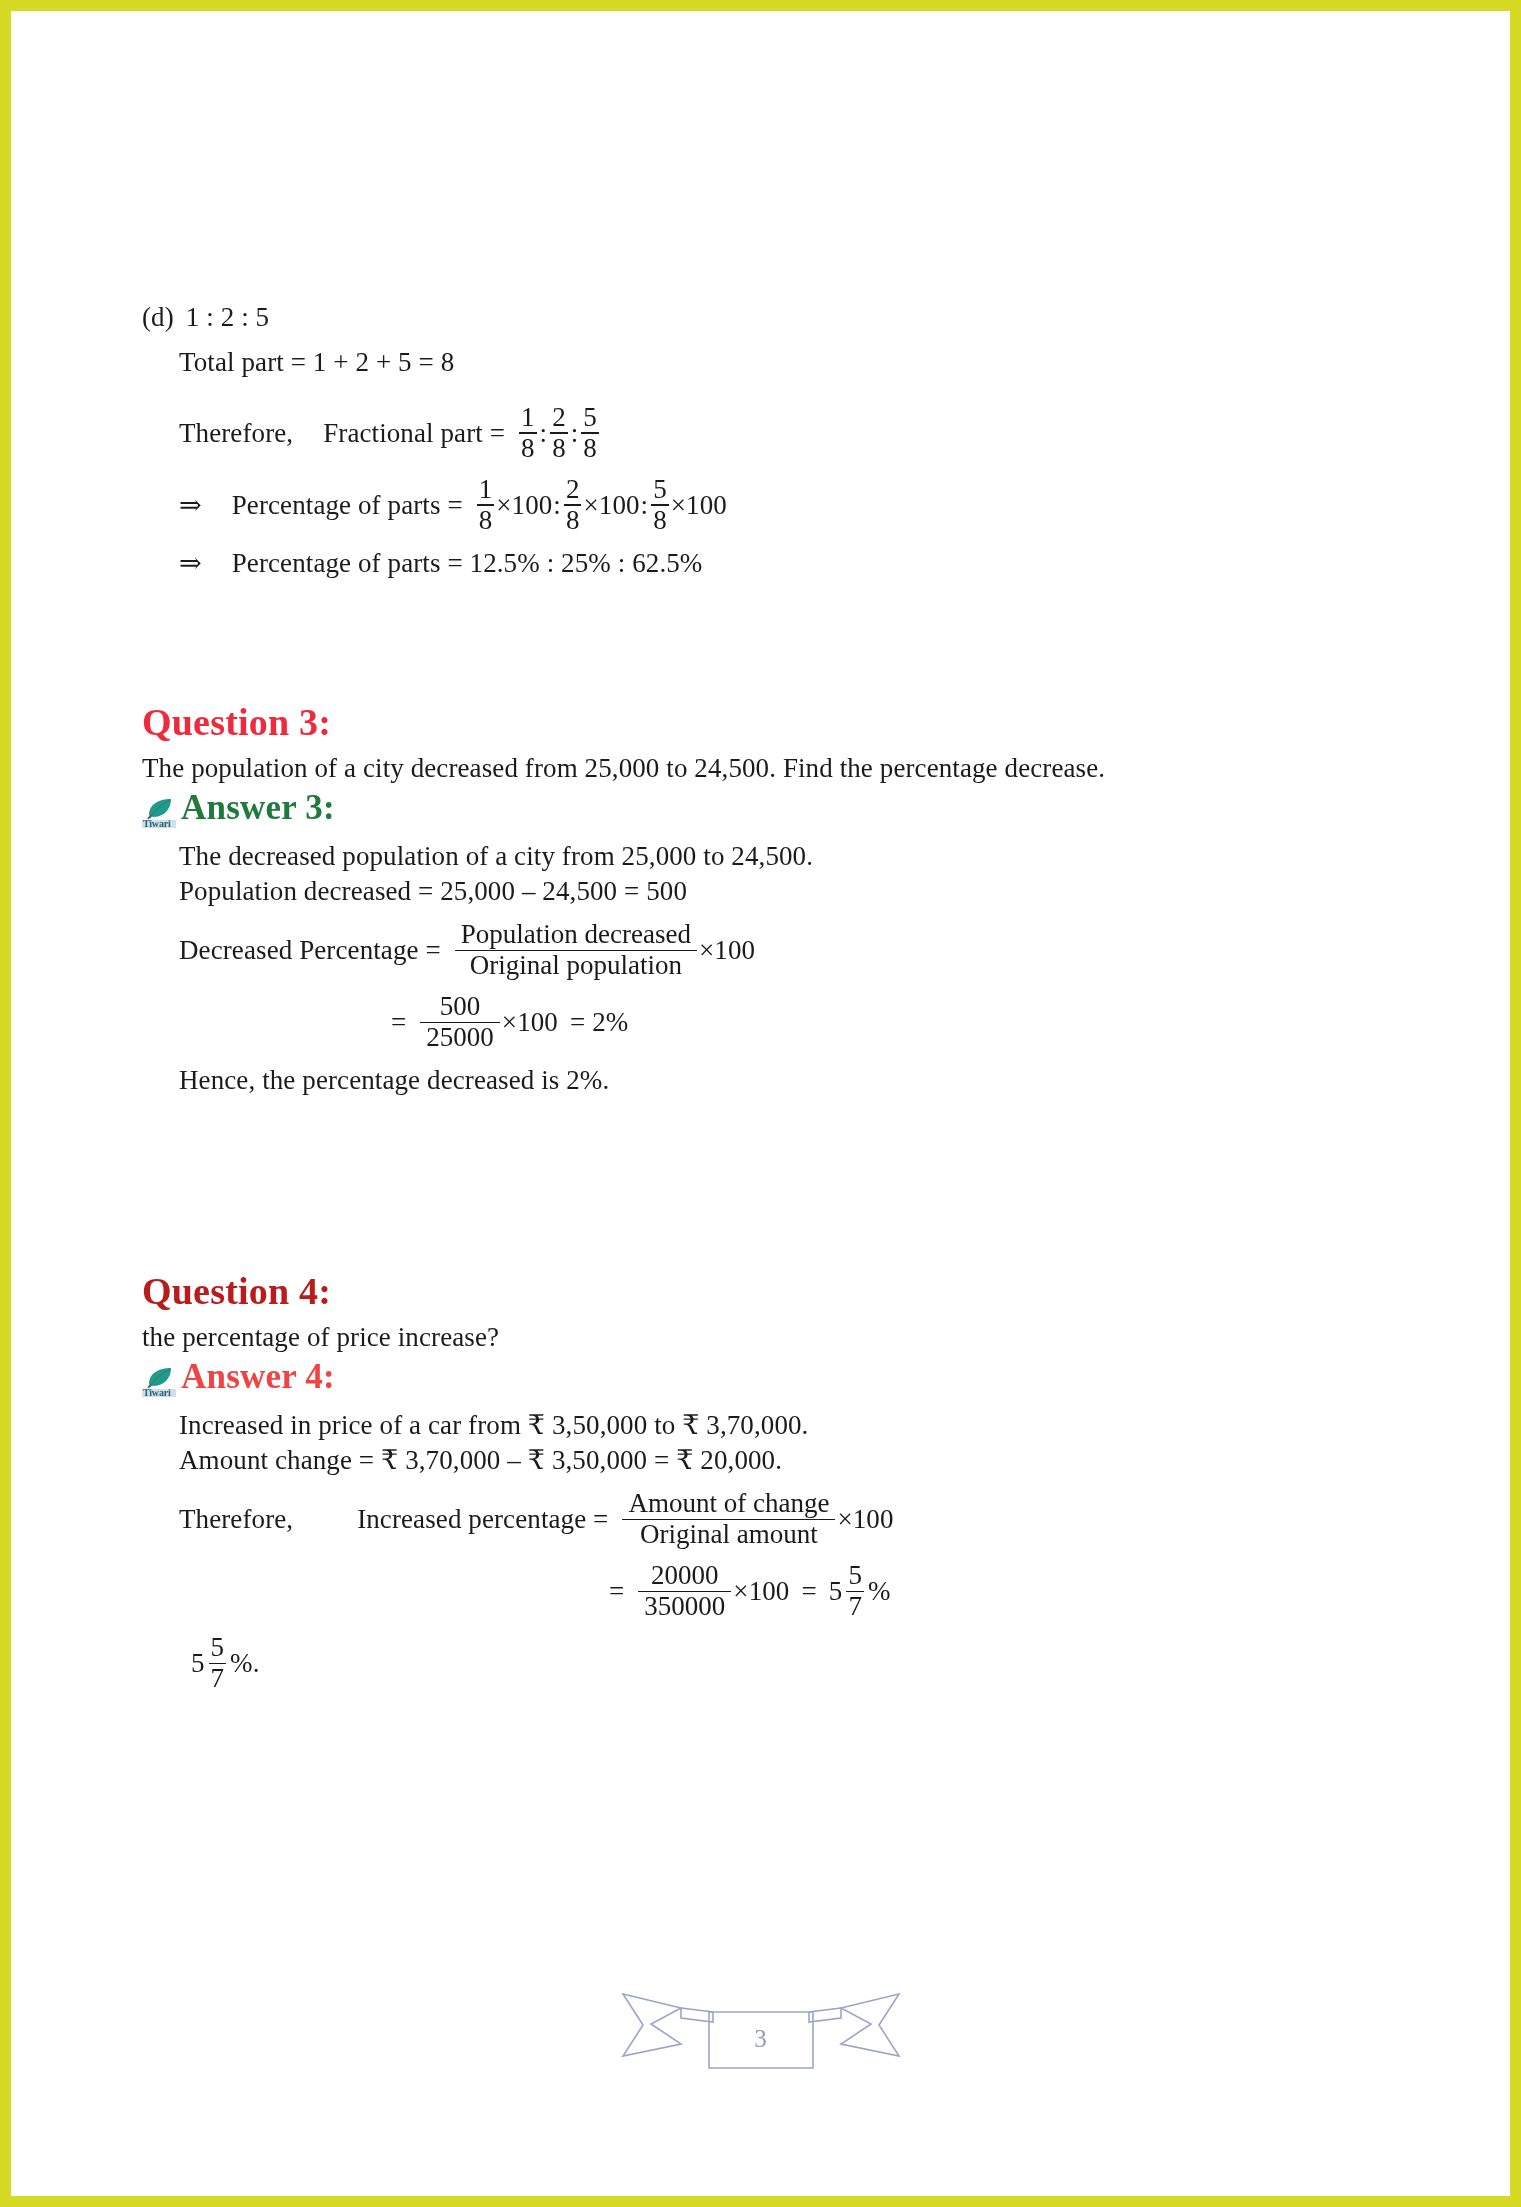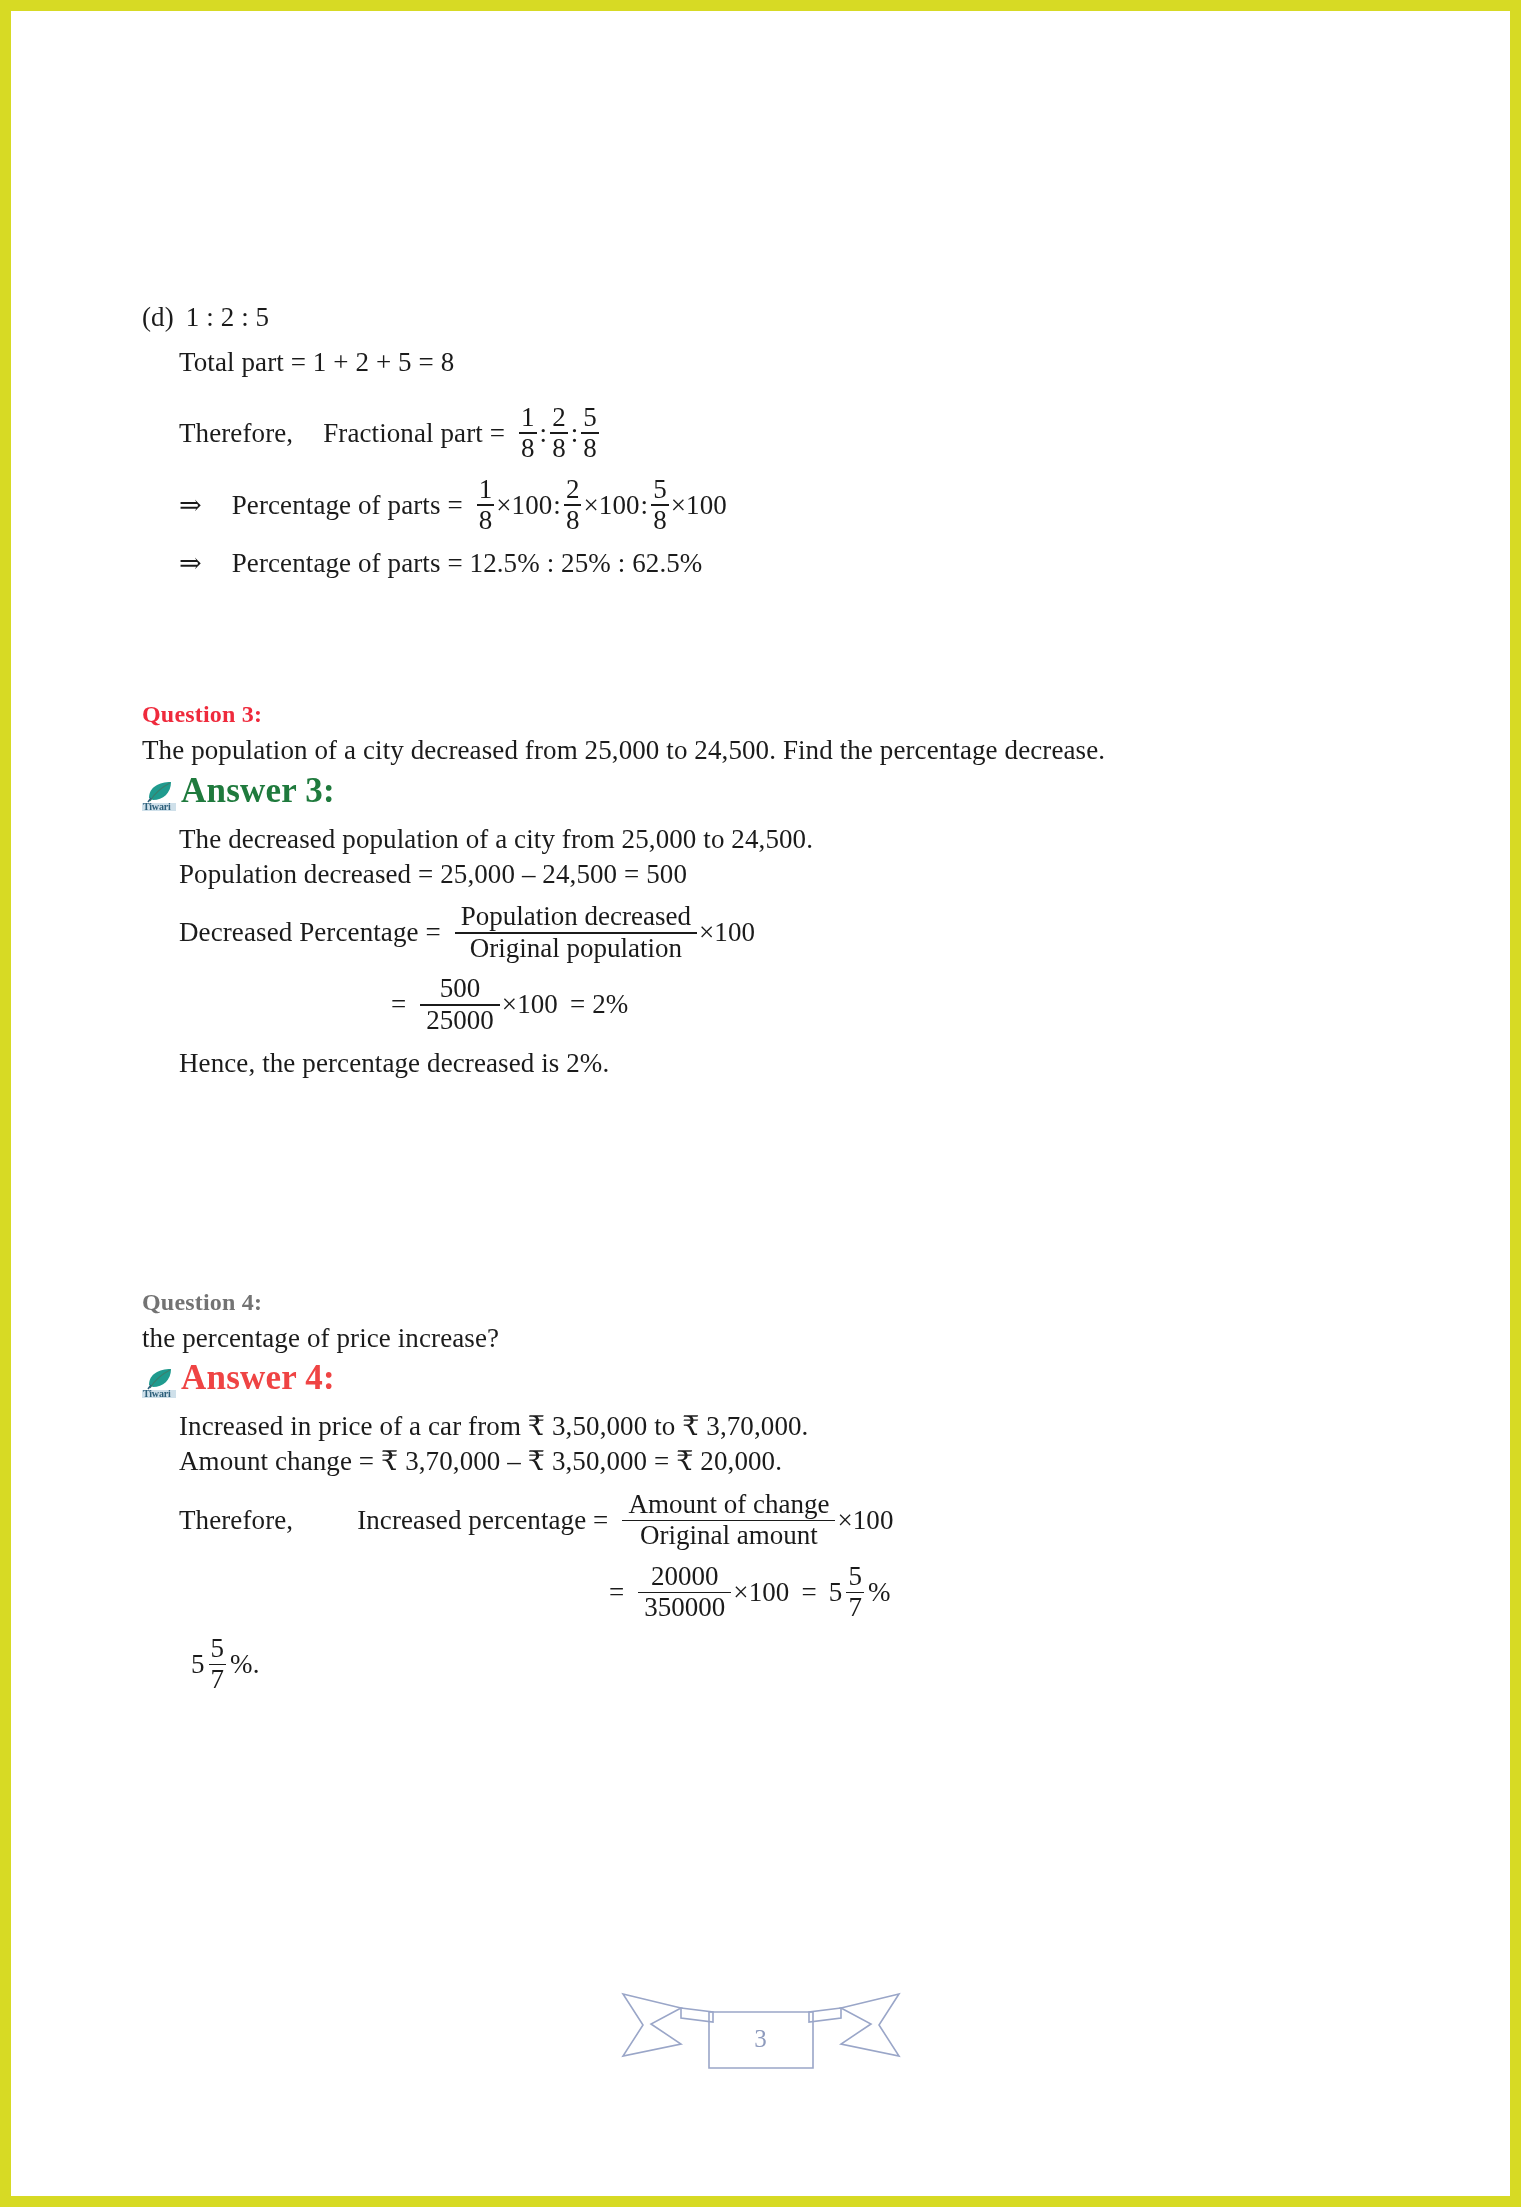--- a/index.html
+++ b/index.html
@@ -52,21 +52,21 @@
   }
 
   
   .ind-0 { margin-left: 0px; }
   .ind-1 { margin-left: 37px; }
 
   
   .q-head {
     font-family: "Liberation Serif", "DejaVu Serif", serif;
     font-weight: bold;
-    font-size: 24px;
+    font-size: 38px;
     color: #ef2a3c;
     letter-spacing: .2px;
     margin: 0;
     line-height: 1.25;
   }
   .a-head-row {
     display: flex;
     align-items: flex-end;
     gap: 5px;
     margin: 0;
@@ -340,21 +340,21 @@
         <span class="txt">= 2%</span>
       </div>
 
       <div class="gap-xs"></div>
 
       <div class="txt ind-1">Hence, the percentage decreased is 2%.</div>
 
       <div class="gap-xl"></div>
       <div class="gap-m"></div>
 
-      <div class="q-head" style="color: #737373; margin-top: 36px;">Question 4:</div>
+      <div class="q-head" style="color: #b91c1c;">Question 4:</div>
 
       <div class="txt qbody ind-0">the percentage of price increase?</div>
 
       <div class="a-head-row">
         <span class="leaf-logo">
           <svg viewBox="0 0 34 32" xmlns="http://www.w3.org/2000/svg">
             <path d="M7 19 C7 8, 17 3, 29 3 C29 14, 21 21, 11 21 Z" fill="#1f9b8e"></path>
             <path d="M28 4 C20 8, 13 14, 8 22" stroke="#3b7f6e" stroke-width="1.3" fill="none"></path>
             <path d="M6 23 L9 19" stroke="#2d5f7a" stroke-width="1.6" fill="none"></path>
             <rect x="0" y="24" width="34" height="8" fill="#cfe0ea"></rect>

